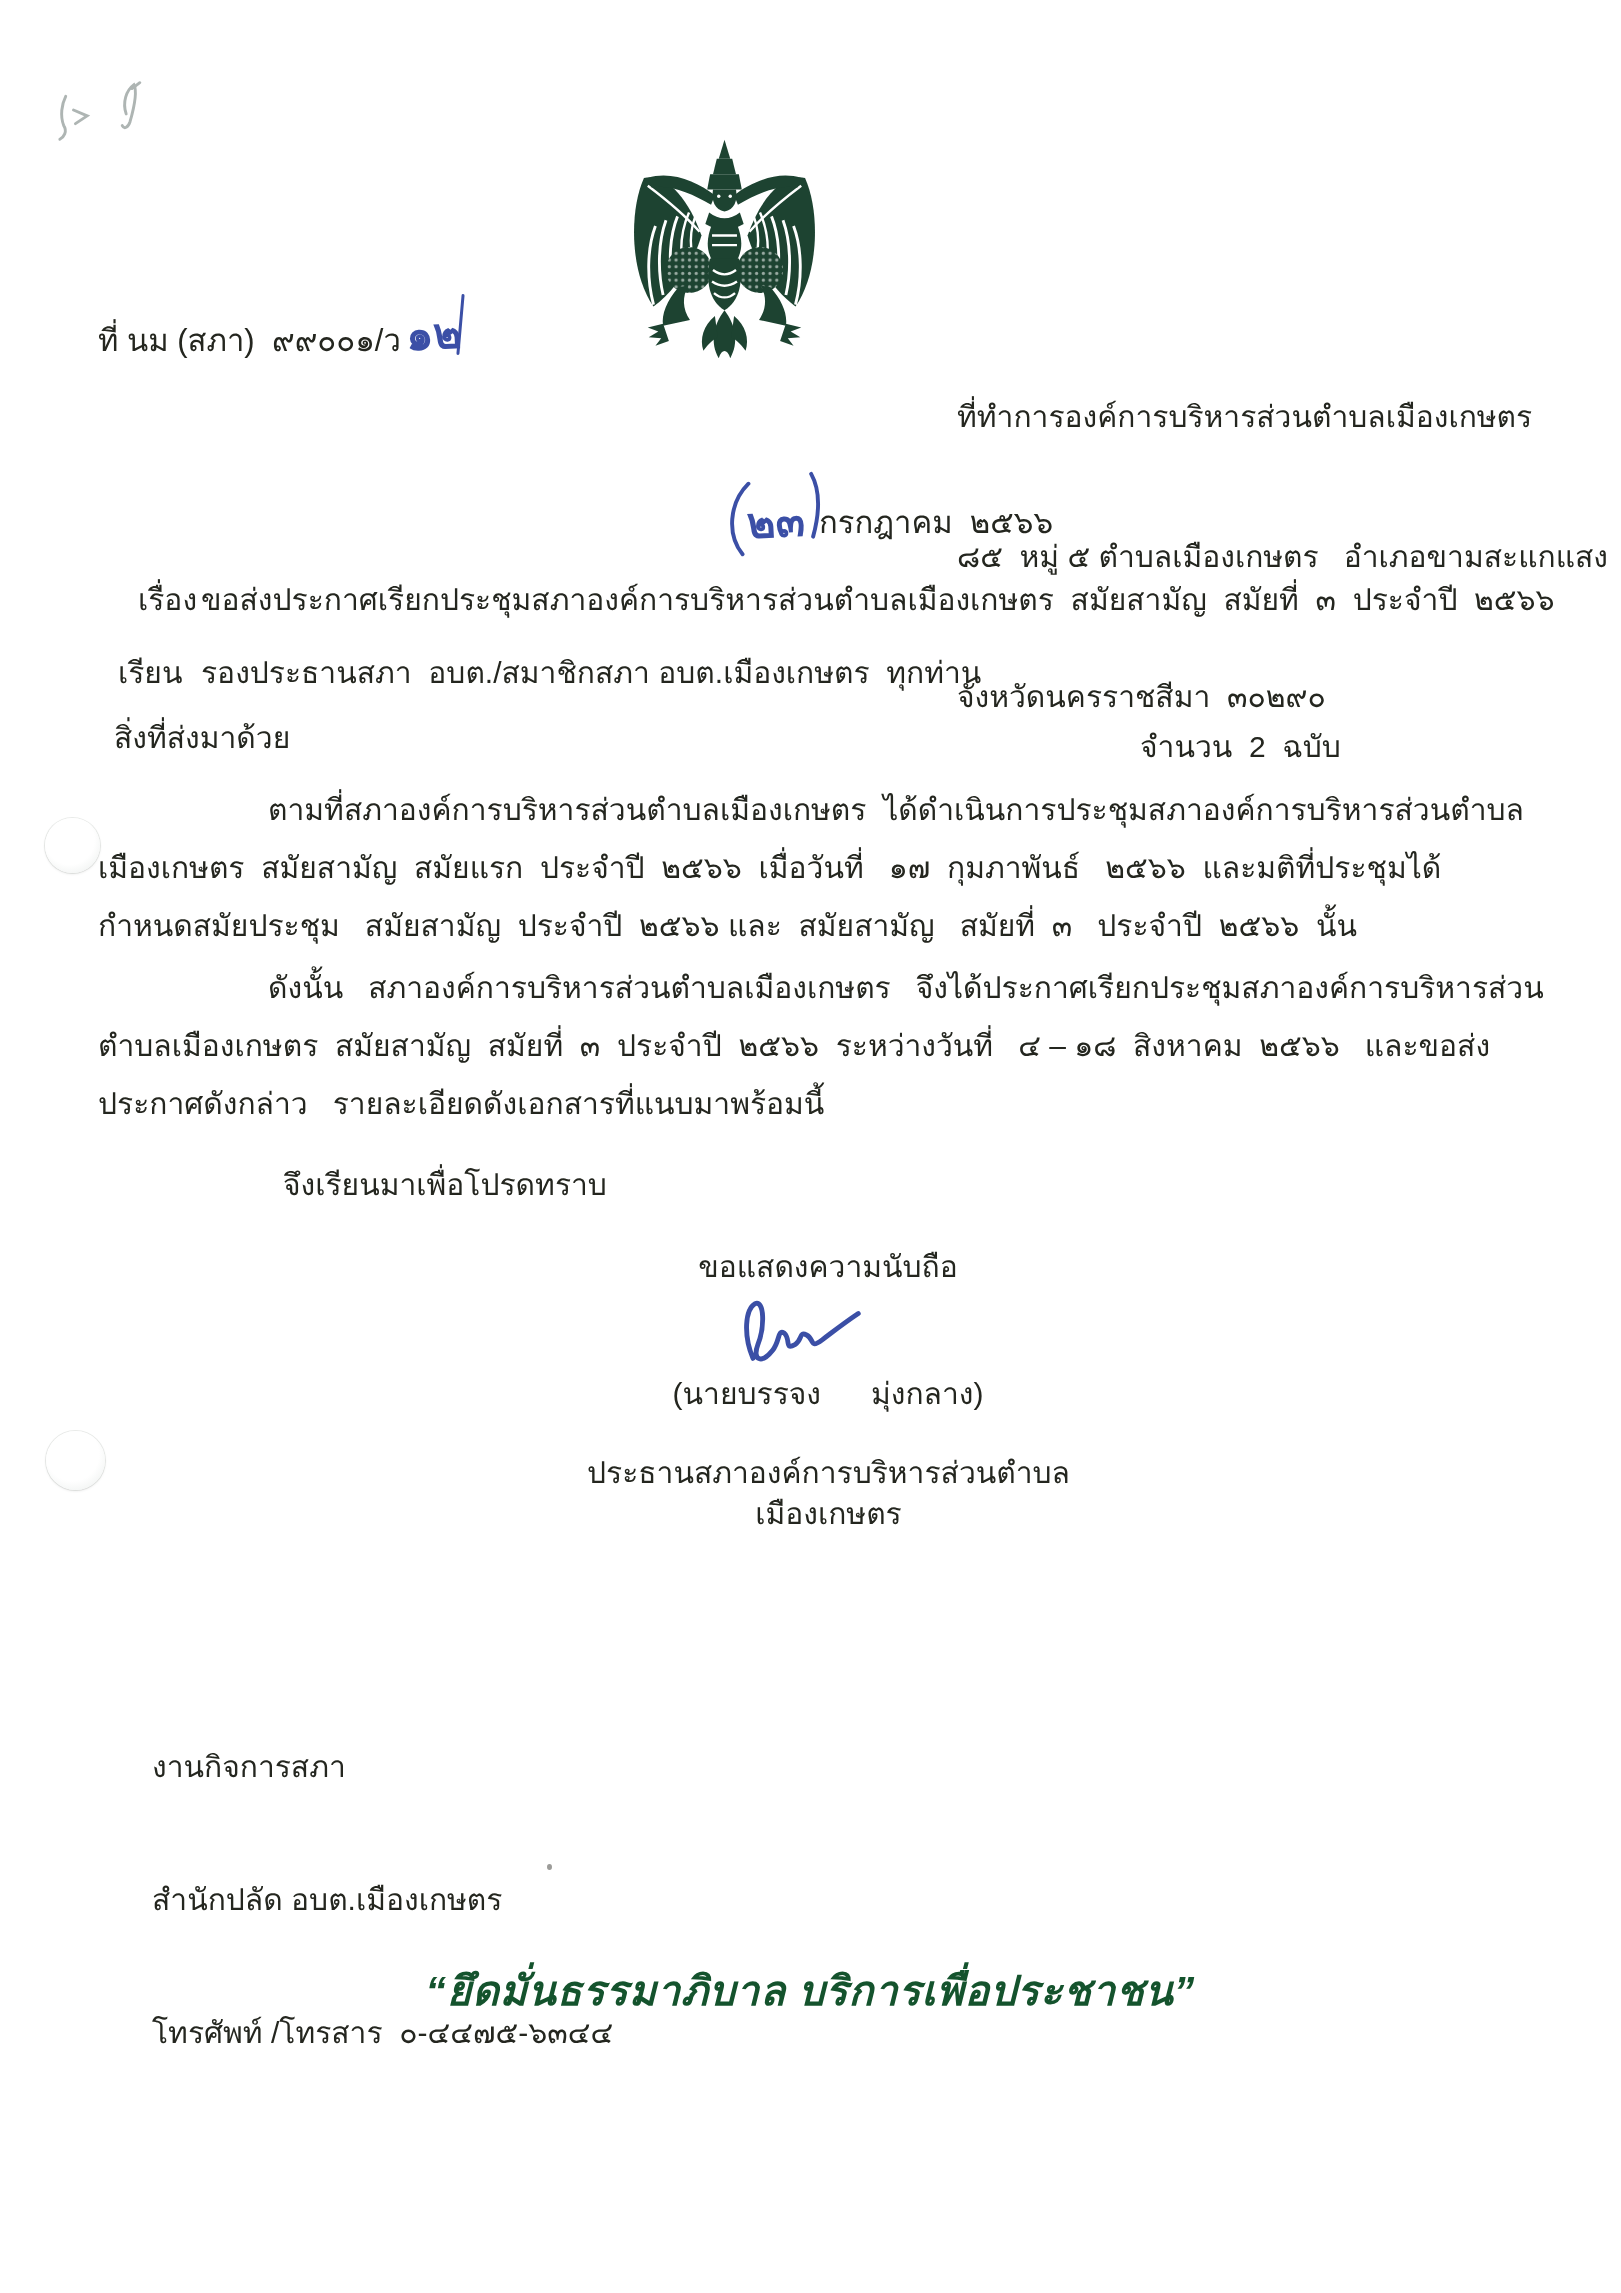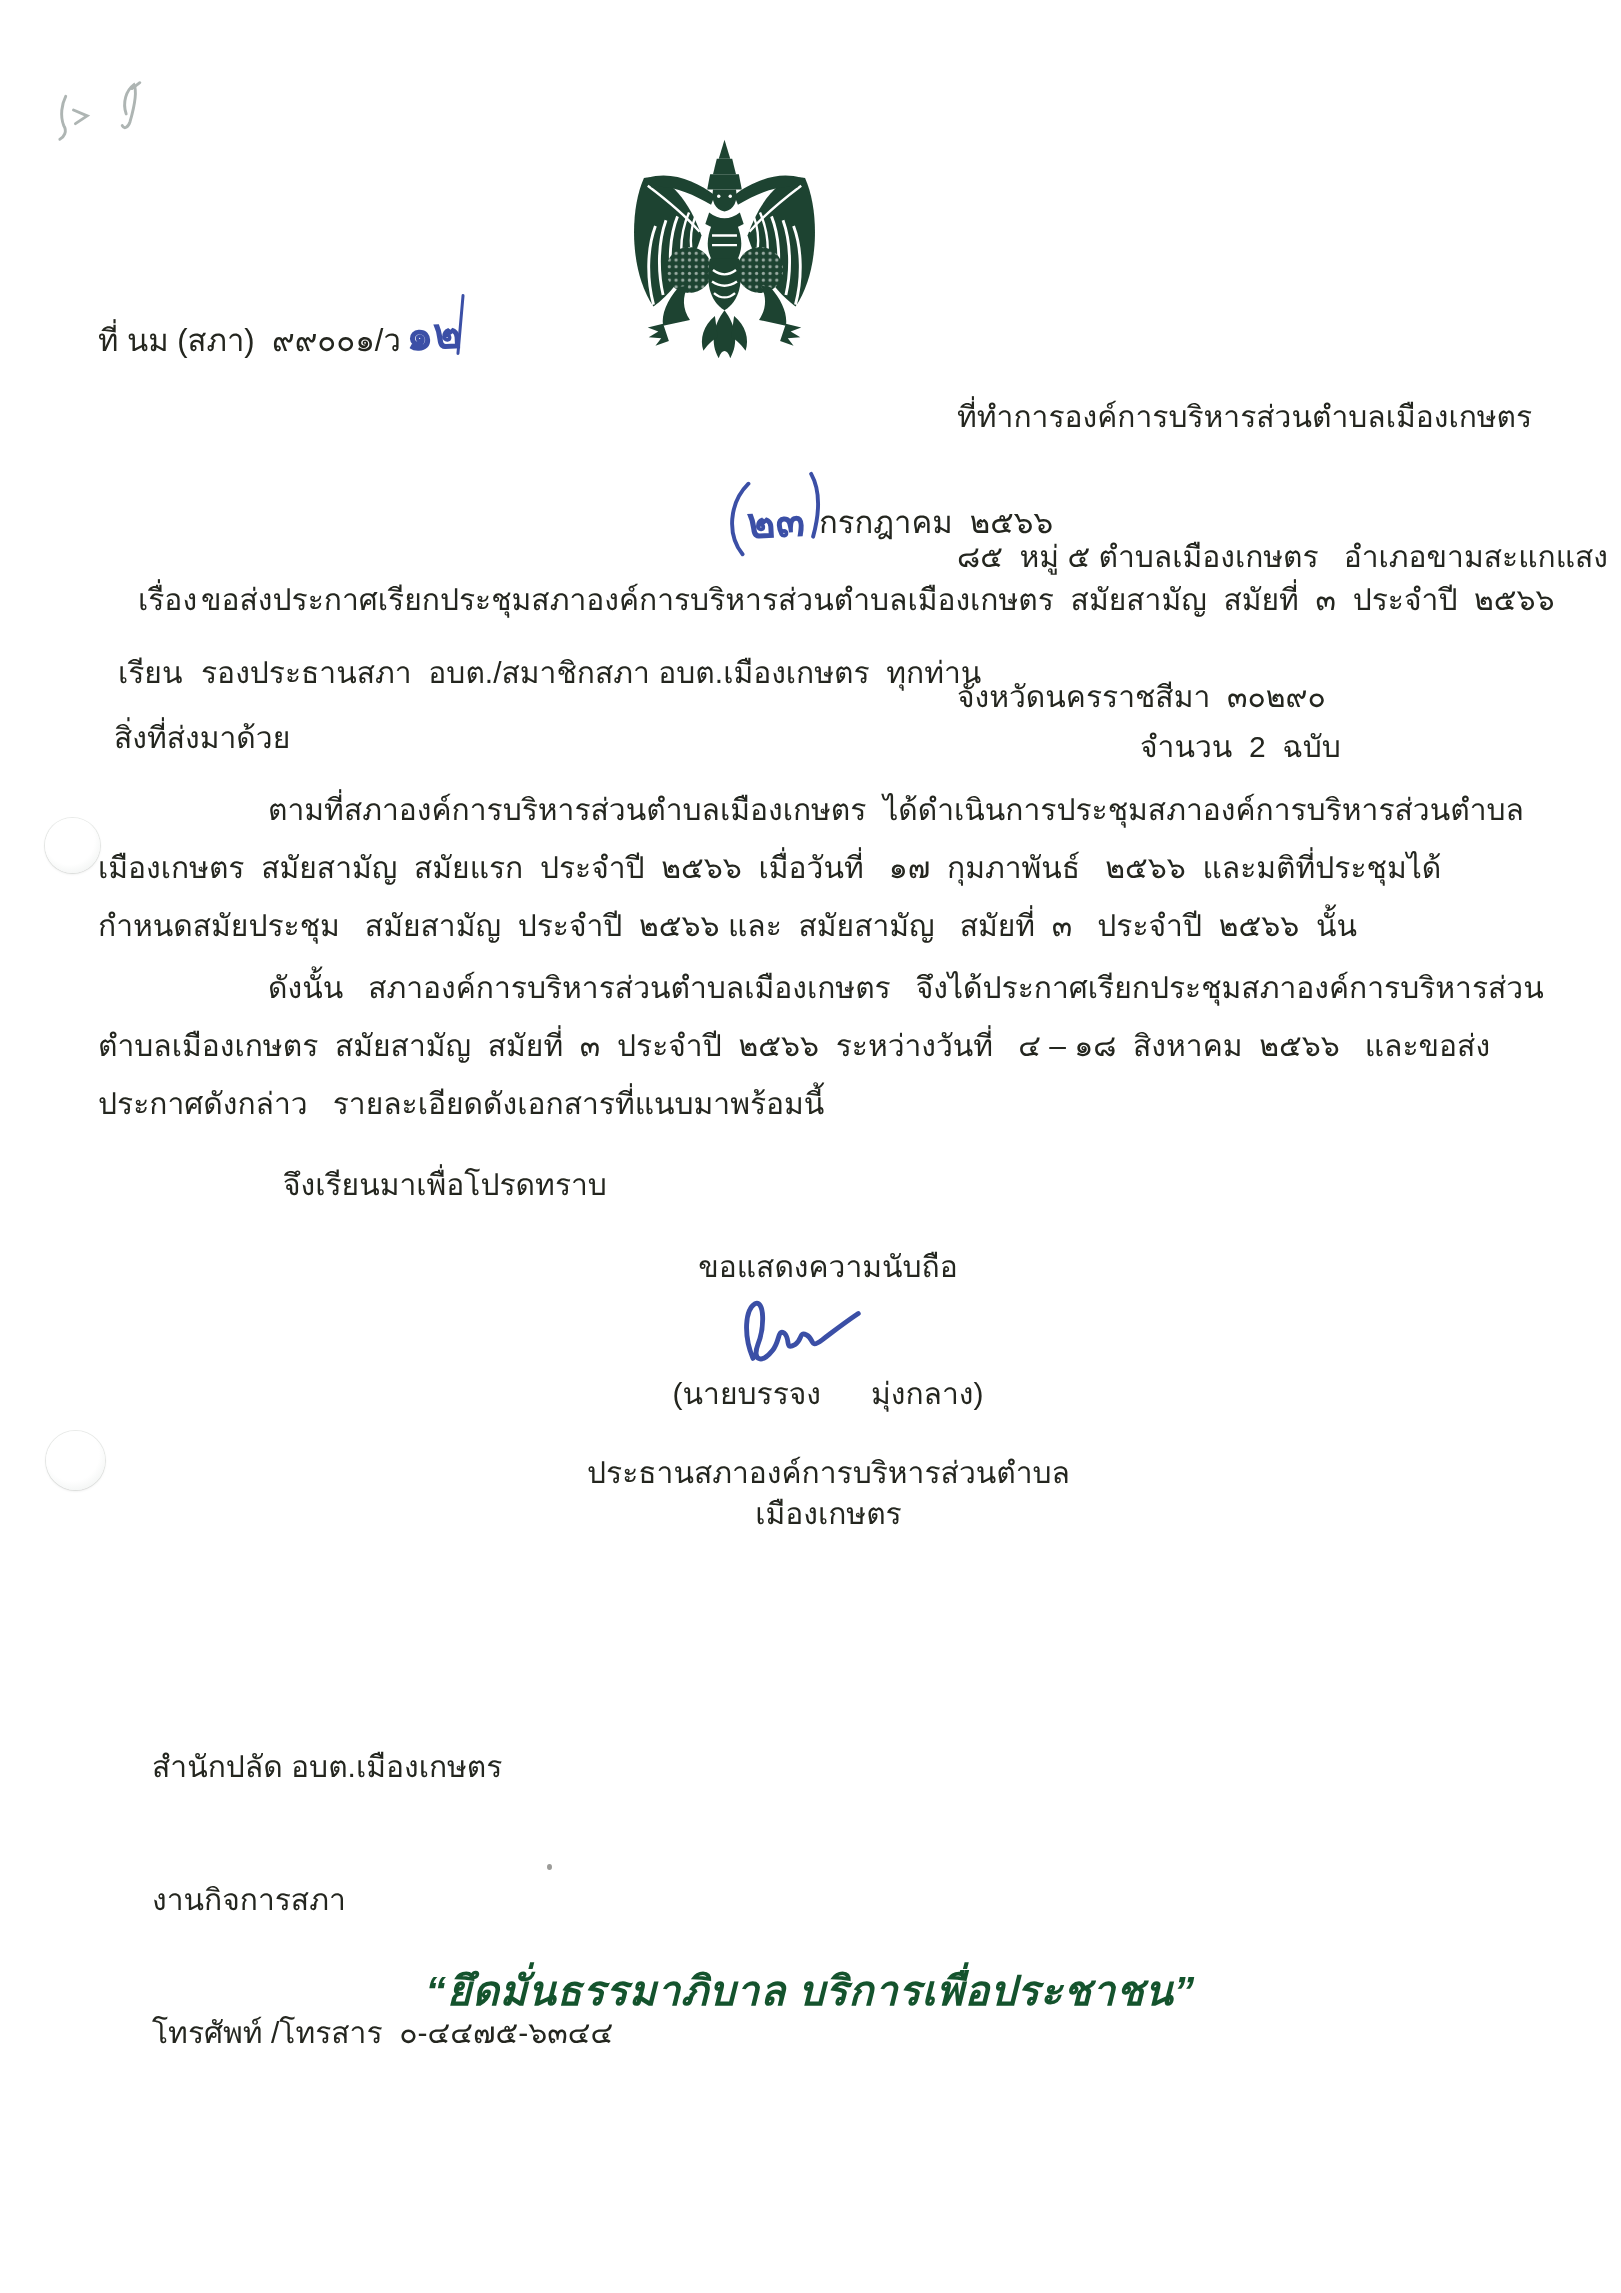--- a/index.html
+++ b/index.html
@@ -152,22 +152,22 @@
     </g>
   </svg>
 
   <div class="abs txt center" style="left:583px;top:1374px;width:490px;">(นายบรรจง      มุ่งกลาง)</div>
   <div class="abs txt center" style="left:559px;top:1421px;width:539px;margin-top:32px;">ประธานสภาองค์การบริหารส่วนตำบลเมืองเกษตร</div>
 
   <div class="abs hole" style="left:45px;top:818px;width:55px;height:55px;"></div>
   <div class="abs hole" style="left:46px;top:1431px;width:59px;height:59px;"></div>
 
   <div class="abs txt dept-block" style="left:152px;top:1666px;">
+    <div>งานกิจการสภา</div>
     <div>สำนักปลัด อบต.เมืองเกษตร</div>
-    <div>งานกิจการสภา</div>
     <div>โทรศัพท์ /โทรสาร  ๐-๔๔๗๕-๖๓๔๔</div>
   </div>
 
   <div class="abs speck" style="left:547px;top:1864px;"></div>
 
   <div class="abs slogan" style="left:0px;top:1958px;">“ยึดมั่นธรรมาภิบาล    บริการเพื่อประชาชน”</div>
 
 </div>
 
 

